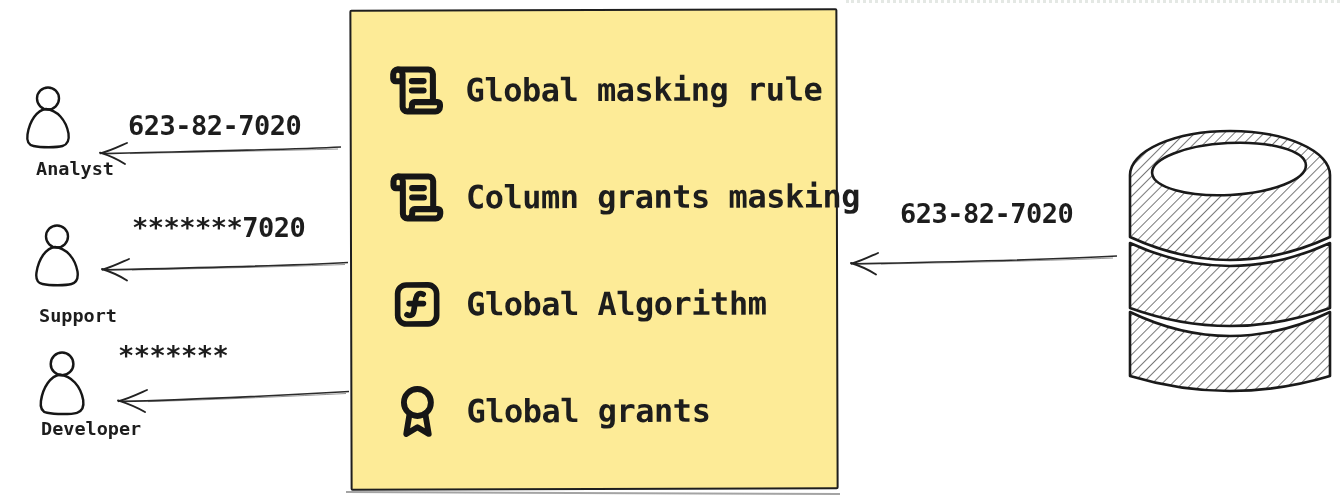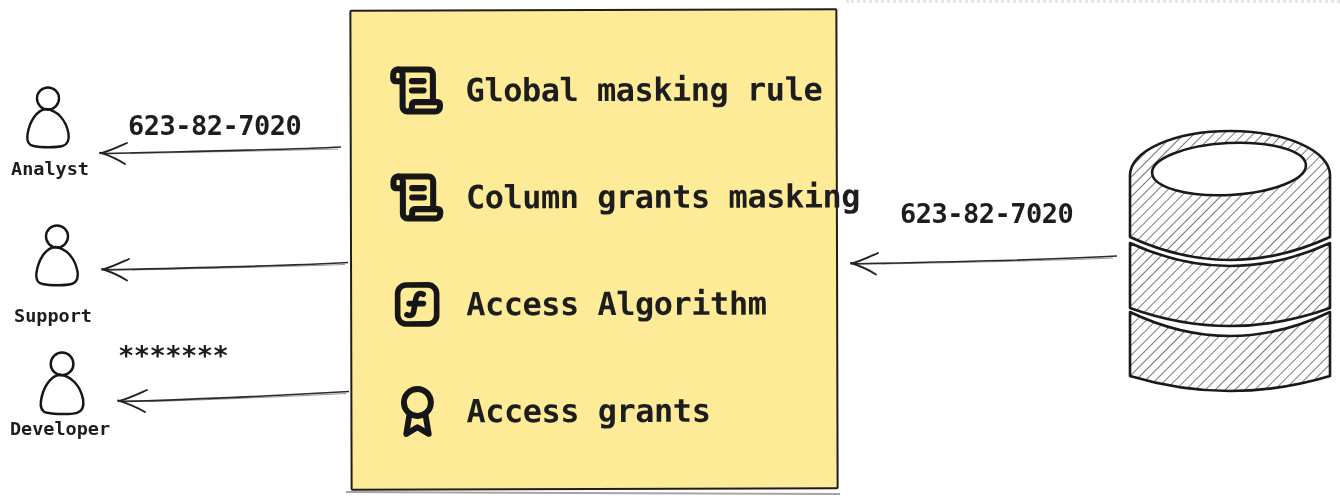--- a/index.html
+++ b/index.html
@@ -18,21 +18,21 @@
     background:#fdeb97;border:2px solid #1e1e1e;border-radius:2px;
     transform:rotate(-0.15deg);
     display:flex;flex-direction:column;gap:49px;padding:50px 0 0 34px;
   }
   .rule-box-shadow{left:346px;top:492px;width:494px;height:0;border-top:2px solid #5a5a5a;opacity:.55;transform:rotate(0.25deg);}
   .rule-row{display:flex;align-items:center;height:58px;}
   .rule-icon{width:62px;display:flex;justify-content:center;align-items:center;flex:0 0 62px;}
   .rule-label{font-size:32px;font-weight:700;margin-left:18px;white-space:nowrap;letter-spacing:-0.5px;}
 
   
-  .actor-label{font-size:18.5px;font-weight:700;text-align:center;white-space:nowrap;}
+  .actor-label{font-size:18.5px;font-weight:700;text-align:left;white-space:nowrap;padding-left:36px;}
   
   .value-label{font-size:27px;font-weight:700;text-align:left;white-space:nowrap;letter-spacing:-0.5px;}
 
   svg{display:block;}
   .stroke-ink{stroke:#161616;fill:none;stroke-linecap:round;stroke-linejoin:round;}
 </style>
 </head>
 <body>
 
 <div id="canvas">
@@ -58,20 +58,21 @@
   <div class="abs actor-label" style="left:5px;top:418px;width:110px;">Developer</div>
 
   <div class="abs value-label" style="left:128px;top:110px;width:215px;">623-82-7020</div>
   <svg class="abs" style="left:94px;top:138px;" width="250" height="28" viewBox="0 0 250 28">
     <path d="M247,9 C200,11.5 120,13 34,15 L10,15.6" fill="none" stroke="#2a2a2a" stroke-width="1.7"></path>
     <path d="M244,11 C190,12.5 110,14 36,15.6" fill="none" stroke="#2a2a2a" stroke-width="1" opacity="0.5"></path>
     <path d="M33,5 C24,9 16,13 6.5,15.4" fill="none" stroke="#222" stroke-width="1.9" stroke-linecap="round"></path>
     <path d="M6,14.6 C14,17 24,21.5 31,26" fill="none" stroke="#222" stroke-width="1.9" stroke-linecap="round"></path>
   </svg>
 
+  <div class="abs value-label" style="left:132px;top:212px;width:212px;">*******7020</div>
   <svg class="abs" style="left:96px;top:254px;" width="255" height="28" viewBox="0 0 255 28">
     <path d="M252,8.5 C205,11 122,13.5 34,15.3 L10,15.9" fill="none" stroke="#2a2a2a" stroke-width="1.7"></path>
     <path d="M249,10.5 C195,12.5 112,14.5 36,16" fill="none" stroke="#2a2a2a" stroke-width="1" opacity="0.5"></path>
     <path d="M33,5 C24,9 16,13 6.5,15.7" fill="none" stroke="#222" stroke-width="1.9" stroke-linecap="round"></path>
     <path d="M6,15 C14,17.5 24,22 31,26.5" fill="none" stroke="#222" stroke-width="1.9" stroke-linecap="round"></path>
   </svg>
 
   <div class="abs value-label" style="left:118px;top:340px;width:185px;">*******</div>
   <svg class="abs" style="left:112px;top:384px;" width="240" height="30" viewBox="0 0 240 30">
     <path d="M237,7.5 C195,10 115,14 34,16.8 L10,17.4" fill="none" stroke="#2a2a2a" stroke-width="1.7"></path>
@@ -107,31 +108,31 @@
     </div>
 
     <div class="rule-row">
       <span class="rule-icon">
         <svg width="52" height="52" viewBox="0 0 24 24" class="stroke-ink" stroke-width="2.6">
           <rect x="3" y="3" width="18" height="18" rx="4"></rect>
           <path d="M14.8,7.3 C13,6.4 11.7,7.4 11.4,9.3 L10.4,15.1 C10.1,16.9 8.8,17.6 7.3,16.7"></path>
           <path d="M8.3 11.6h6.6"></path>
         </svg>
       </span>
-      <span class="rule-label">Access Algorithm</span>
+      <span class="rule-label">Global Algorithm</span>
     </div>
 
     <div class="rule-row">
       <span class="rule-icon">
         <svg width="54" height="60" viewBox="0 0 24 24" class="stroke-ink" stroke-width="2.6">
           <circle cx="12" cy="8" r="6"></circle>
           <path d="M15.477 12.89 17 22l-5-3-5 3 1.523-9.11"></path>
         </svg>
       </span>
-      <span class="rule-label">Access grants</span>
+      <span class="rule-label">Global grants</span>
     </div>
 
   </div>
   <div class="abs rule-box-shadow"></div>
 
   <div class="abs value-label" style="left:900px;top:198px;width:212px;">623-82-7020</div>
   <svg class="abs" style="left:845px;top:248px;" width="275" height="28" viewBox="0 0 275 28">
     <path d="M272,8 C220,11 130,13.5 34,15.3 L10,15.9" fill="none" stroke="#2a2a2a" stroke-width="1.7"></path>
     <path d="M268,10 C210,12.5 120,14.5 36,16" fill="none" stroke="#2a2a2a" stroke-width="1" opacity="0.5"></path>
     <path d="M33,5 C24,9 16,13 6.5,15.7" fill="none" stroke="#222" stroke-width="1.9" stroke-linecap="round"></path>

